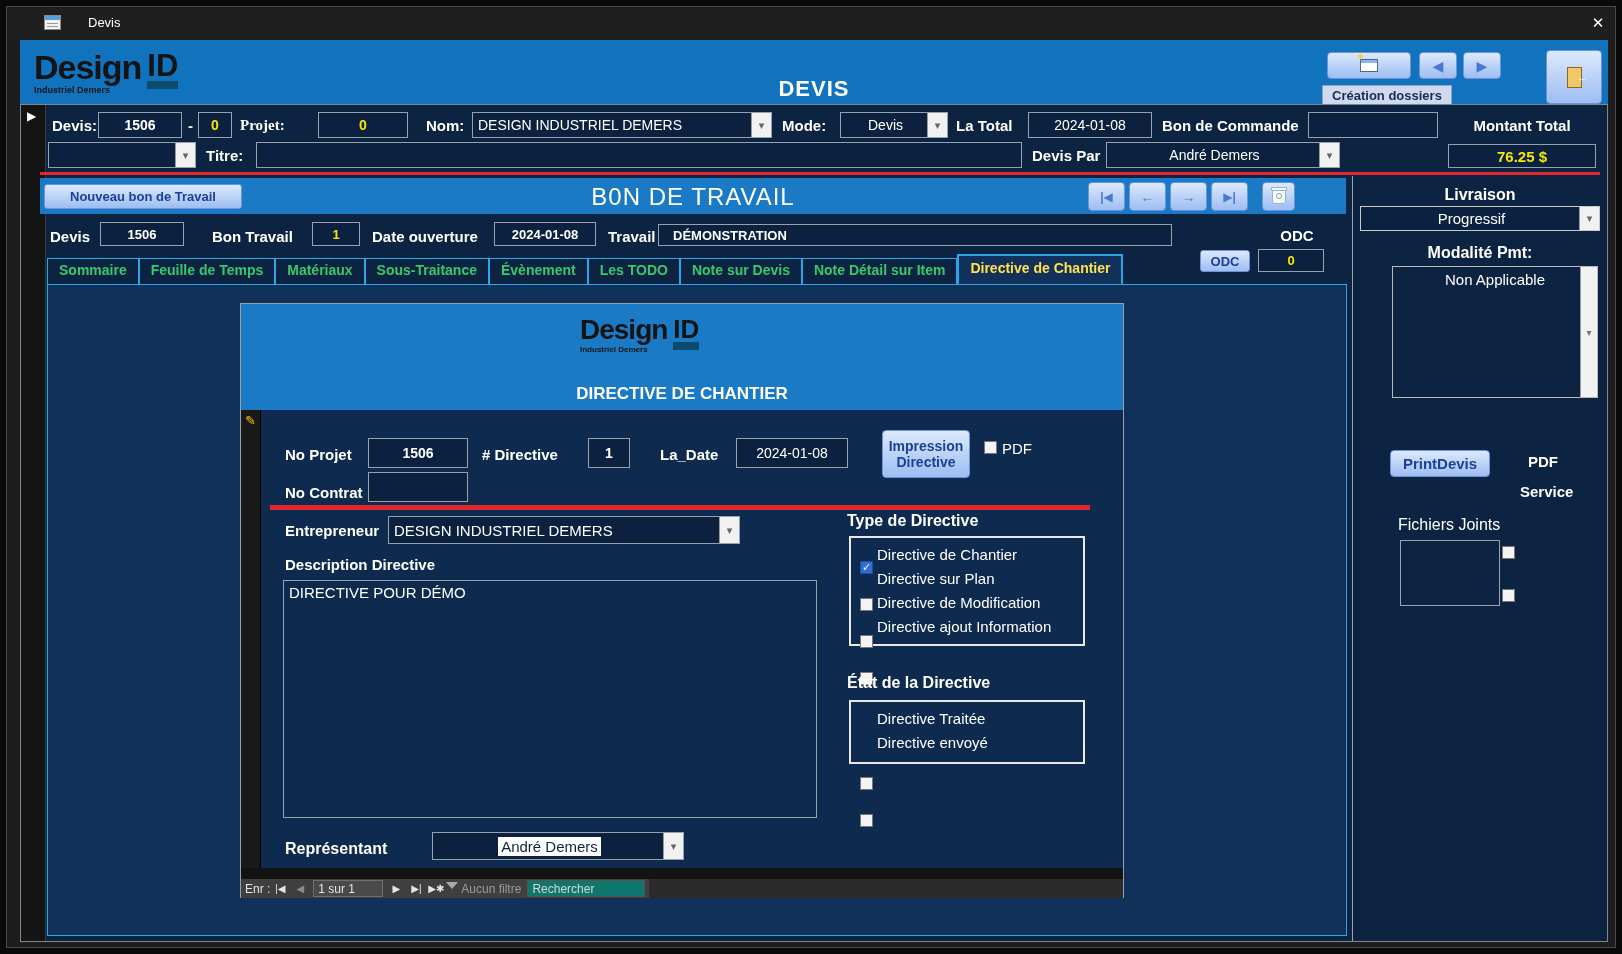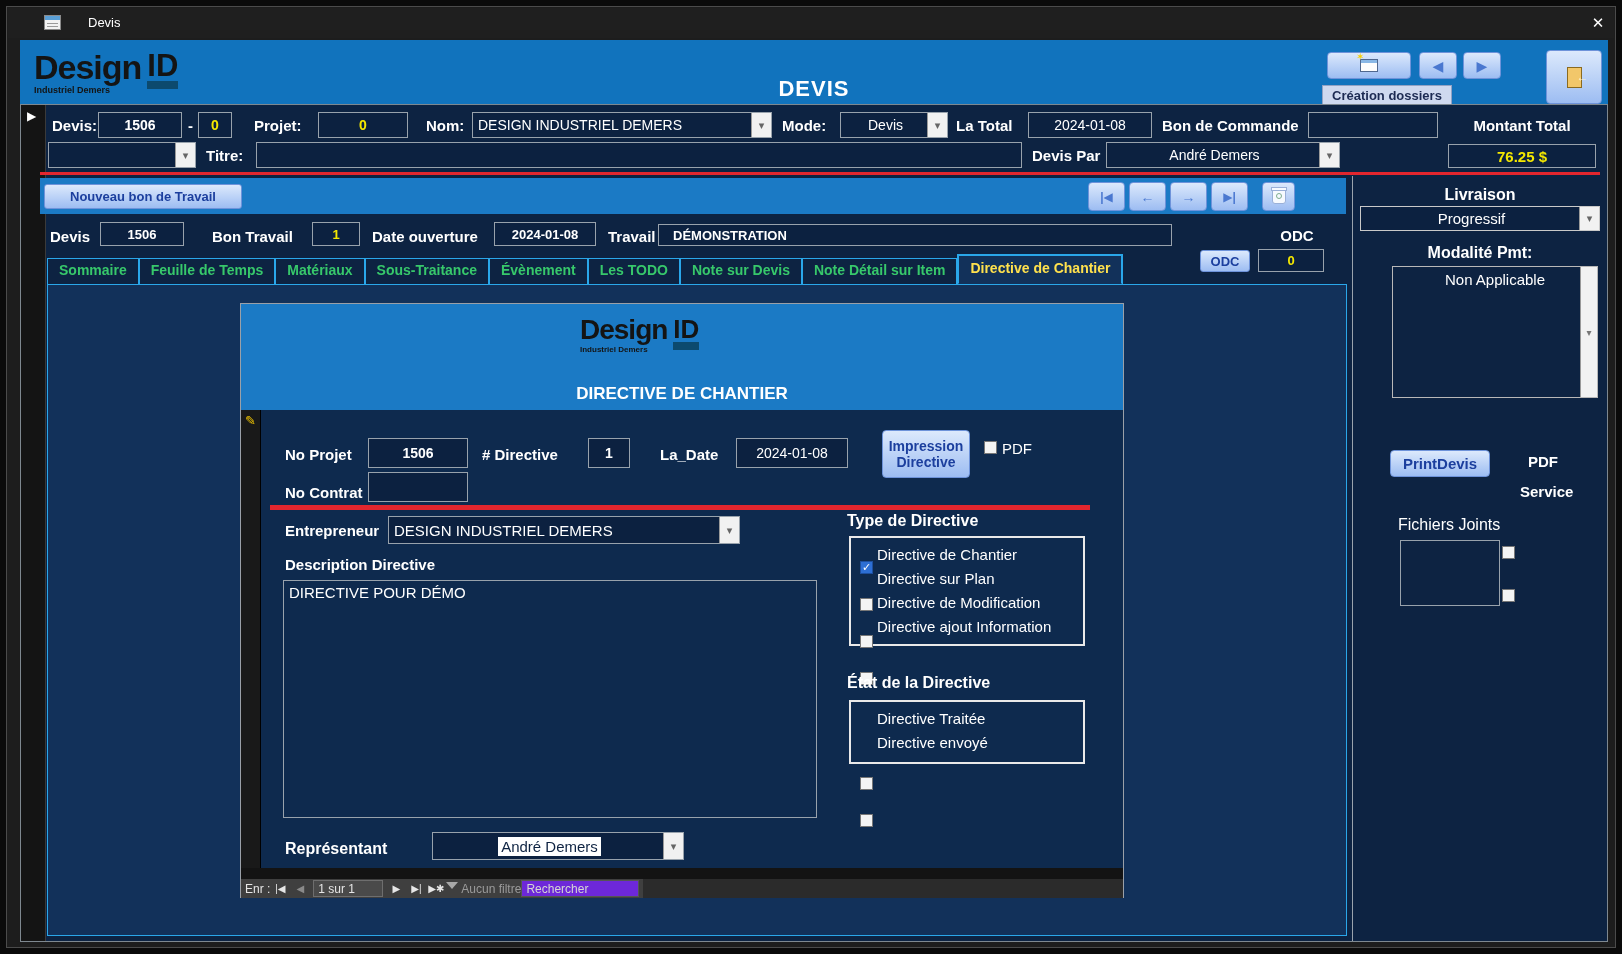--- a/index.html
+++ b/index.html
@@ -60,22 +60,22 @@
   .pencil{color:#f5c800;font-size:13px;}
   .sub-footer{left:241px;top:868px;width:882px;height:11px;background:#131313;}
   
   .recnav{left:241px;top:879px;width:882px;height:19px;background:#2b2b2b;display:flex;align-items:center;
           color:#e6e6e6;font-size:12px;}
   .recnav .zone{background:#3f3f3f;height:19px;display:flex;align-items:center;padding:0 4px;}
   .recnav .nbtn{width:20px;text-align:center;font-size:10px;color:#e6e6e6;}
   .recnav .nbtn.dim{color:#8a8a8a;}
   .recnav .posbox{width:64px;height:15px;background:#4a4a4a;border:1px solid #6e6e6e;
                   display:flex;align-items:center;padding-left:4px;margin:0 3px;}
-  .recnav .search{width:112px;height:15px;background:#6d28d9;border:1px solid #555;
-                  display:flex;align-items:center;padding-left:4px;color:#d6d6d6;}
+  .recnav .search{width:112px;height:15px;background:#0f766e;border:1px solid #555;
+                  display:flex;align-items:center;padding-left:4px;color:#d6d6d6;margin-left:6px;}
   .funnel{width:0;height:0;border:6px solid transparent;border-top:7px solid #a8a8a8;margin-right:3px;}
   .dimtxt{color:#9a9a9a;}
   
   .trash{width:12px;height:13px;background:#f6faff;border:1px solid #9ab0d8;border-radius:2px 2px 3px 3px;position:relative;}
   .trash::before{content:"";position:absolute;left:-2px;top:-3px;width:14px;height:2px;background:#f6faff;border:1px solid #9ab0d8;}
   .trash::after{content:"";position:absolute;left:3px;top:3px;width:4px;height:4px;border:1px solid #7fae8f;border-radius:50%;}
   .newrec-ic{width:16px;height:11px;background:#fdfdfd;border:1px solid #50688f;position:relative;}
   .newrec-ic::before{content:"";position:absolute;left:0;top:0;right:0;height:3px;background:#8ab8e6;}
   .newrec-ic::after{content:"✶";position:absolute;left:-5px;top:-9px;color:#f8d000;font-size:10px;}
   .door-ic{width:13px;height:19px;background:#f2c76a;border:1px solid #8a6a20;position:relative;}
@@ -120,21 +120,21 @@
   </div>
 
   <div class="abs gray-outline"></div>
   <div class="abs selector-strip"></div>
   <div class="abs selector-tri">▶</div>
 
   <div class="abs lbl" style="left:52px;top:117px;">Devis:</div>
   <div class="abs box" style="left:98px;top:112px;width:84px;height:26px;">1506</div>
   <div class="abs lbl" style="left:188px;top:117px;">-</div>
   <div class="abs box yellow" style="left:198px;top:112px;width:34px;height:26px;">0</div>
-  <div class="abs lbl" style="left:254px;top:117px;">Projet:</div>
+  <div class="abs lbl" style="left:240px;top:117px;font-family:Liberation Serif, serif;">Projet:</div>
   <div class="abs box yellow" style="left:318px;top:112px;width:90px;height:26px;">0</div>
   <div class="abs lbl" style="left:426px;top:117px;">Nom:</div>
   <div class="abs combo" style="left:472px;top:112px;width:300px;height:26px;">
     <span>DESIGN INDUSTRIEL DEMERS</span>
     <span class="arrow">▾</span>
   </div>
   <div class="abs lbl" style="left:782px;top:117px;">Mode:</div>
   <div class="abs combo center" style="left:840px;top:112px;width:108px;height:26px;">
     <span>Devis</span>
     <span class="arrow">▾</span>
@@ -154,20 +154,21 @@
   <div class="abs combo center" style="left:1106px;top:142px;width:234px;height:26px;">
     <span>André Demers</span>
     <span class="arrow">▾</span>
   </div>
   <div class="abs box yellow" style="left:1448px;top:144px;width:148px;height:24px;font-size:15px;">76.25 $</div>
 
   <div class="abs redline" style="left:40px;top:172px;width:1560px;height:3px;"></div>
   <div class="abs vsep" style="left:1352px;top:176px;height:765px;"></div>
 
   <div class="abs" style="left:40px;top:178px;width:1306px;height:36px;background:#1b7ac5;"></div>
+  <div class="abs" style="left:40px;top:183px;width:1306px;text-align:center;color:#fff;font-size:24px;letter-spacing:1px;">B0N DE TRAVAIL</div>
   <div class="abs btn3d" style="left:44px;top:184px;width:198px;height:25px;font-size:13px;border-radius:3px;">Nouveau bon de Travail</div>
   <div class="abs btn3d" style="left:1088px;top:182px;width:37px;height:29px;">
     <span class="navglyph" style="font-size:12px;">|◀</span>
   </div>
   <div class="abs btn3d" style="left:1129px;top:182px;width:37px;height:29px;">
     <span class="navglyph">←</span>
   </div>
   <div class="abs btn3d" style="left:1170px;top:182px;width:37px;height:29px;">
     <span class="navglyph">→</span>
   </div>

